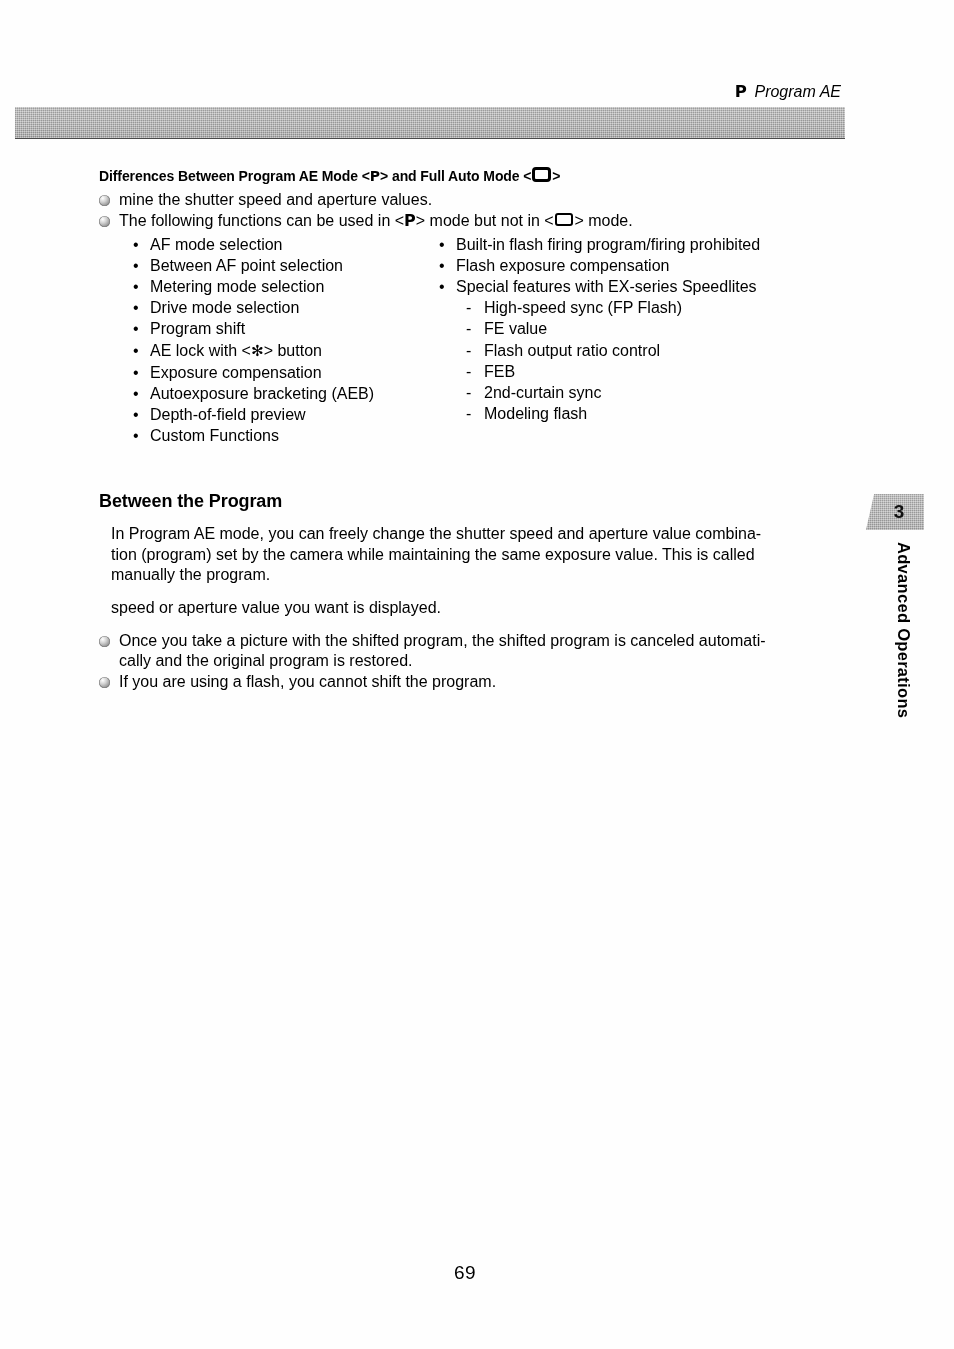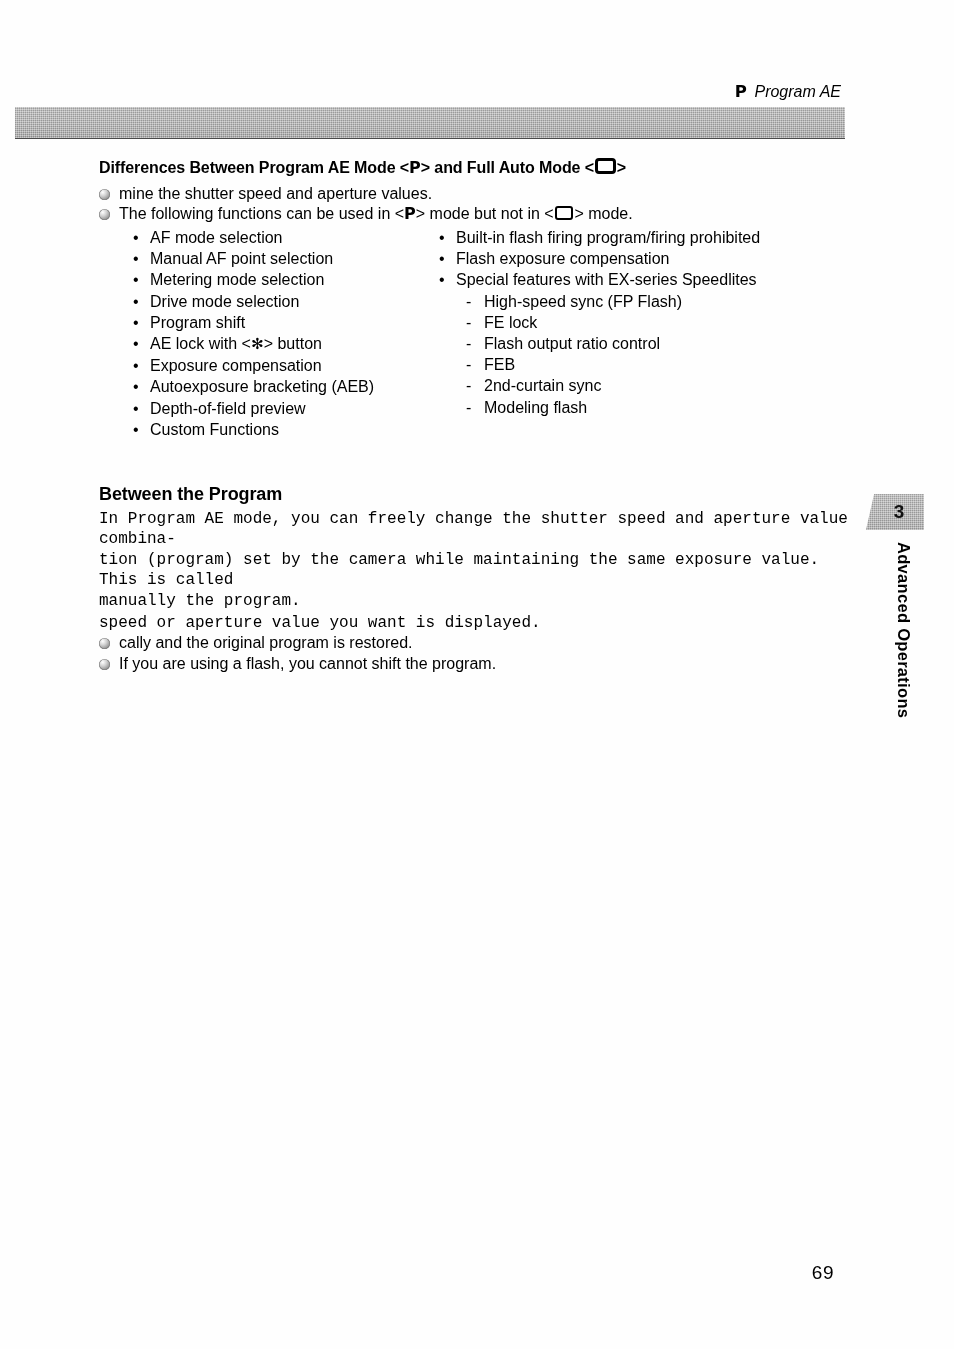--- a/index.html
+++ b/index.html
@@ -57,22 +57,22 @@
 
   
   .content {
     position: absolute;
     left: 99px;
     top: 154px;
     width: 760px;
   }
 
   h1.section-title {
-    margin: 4px 0 6px 0;
-    font-size: 16px;
+    margin: 13px 0 6px 0;
+    font-size: 14px;
     font-weight: bold;
     letter-spacing: -0.1px;
     white-space: nowrap;
     line-height: 1.15;
   }
 
   h2.sub-title {
     margin: 0 0 3px 0;
     font-size: 18px;
     font-weight: bold;
@@ -124,22 +124,21 @@
     width: 11px;
     height: 11px;
     border-radius: 50%;
     background:
       radial-gradient(circle at 34% 30%, #ffffff 0%, #d2d2d2 35%, #8f8f8f 75%, #6b6b6b 100%);
     box-shadow: inset 0 0 0 0.6px #7a7a7a;
   }
   .para {
     font-size: 16px;
     line-height: 20.6px;
-    margin: 0;
-    font-family: Liberation Mono, monospace;
+    margin: 12px;
   }
   .hang { display: block; }
 
   
   .cols {
     position: relative;
     margin-top: 2px;
     display: flex;
   }
   .col-left { width: 285px; flex: 0 0 285px; padding-left: 32px; }
@@ -221,23 +220,24 @@
     white-space: nowrap;
     padding-left: 11px;
   }
 
   
   .folio {
     position: absolute;
     left: 0;
     top: 1262px;
     width: 834px;
-    text-align: right;
+    text-align: center;
     font-size: 19px;
     letter-spacing: 0.5px;
+    padding-left: 48px;
   }
 </style>
 </head>
 <body>
 
 <div class="page">
 
   <div class="running-head">
     <span class="mode-p gl-p">P</span>
     <span class="rh-text">Program AE</span>
@@ -257,41 +257,41 @@
     <div class="bullet-row">
       <span class="dot"></span>
       <span class="hang"><span>The following functions can be used in &lt;</span><span class="gl-p">P</span><span>&gt; mode but not in &lt;</span><span class="gl-auto"></span><span>&gt; mode.</span></span>
     </div>
 
     <div class="cols">
 
       <div class="col-left">
         <ul class="dash-list">
           <li><span class="mk">•</span><span>AF mode selection</span></li>
-          <li><span class="mk">•</span><span>Manual AF point selection</span></li>
+          <li><span class="mk">•</span><span>Between AF point selection</span></li>
           <li><span class="mk">•</span><span>Metering mode selection</span></li>
           <li><span class="mk">•</span><span>Drive mode selection</span></li>
           <li><span class="mk">•</span><span>Program shift</span></li>
           <li><span class="mk">•</span><span>AE lock with &lt;</span><span class="gl-star">✻</span><span>&gt; button</span></li>
           <li><span class="mk">•</span><span>Exposure compensation</span></li>
           <li><span class="mk">•</span><span>Autoexposure bracketing (AEB)</span></li>
           <li><span class="mk">•</span><span>Depth-of-field preview</span></li>
           <li><span class="mk">•</span><span>Custom Functions</span></li>
         </ul>
       </div>
 
       <div class="col-right">
         <ul class="dash-list">
           <li><span class="mk">•</span><span>Built-in flash firing program/firing prohibited</span></li>
           <li><span class="mk">•</span><span>Flash exposure compensation</span></li>
           <li><span class="mk">•</span><span>Special features with EX-series Speedlites</span></li>
         </ul>
         <ul class="sub-list">
           <li><span class="mk">-</span><span>High-speed sync (FP Flash)</span></li>
-          <li><span class="mk">-</span><span>FE lock</span></li>
+          <li><span class="mk">-</span><span>FE value</span></li>
           <li><span class="mk">-</span><span>Flash output ratio control</span></li>
           <li><span class="mk">-</span><span>FEB</span></li>
           <li><span class="mk">-</span><span>2nd-curtain sync</span></li>
           <li><span class="mk">-</span><span>Modeling flash</span></li>
         </ul>
       </div>
 
     </div>
 
     <div class="block-gap"></div>
@@ -303,20 +303,21 @@
       <span class="hang">tion (program) set by the camera while maintaining the same exposure value. This is called</span>
       <span class="hang">manually the program.</span>
     </div>
 
     <div class="para para-block">
       <span class="hang">speed or aperture value you want is displayed.</span>
     </div>
 
     <div class="bullet-row">
       <span class="dot"></span>
+      <span class="hang">Once you take a picture with the shifted program, the shifted program is canceled automati-</span>
       <span class="hang">cally and the original program is restored.</span>
     </div>
 
     <div class="bullet-row">
       <span class="dot"></span>
       <span class="hang">If you are using a flash, you cannot shift the program.</span>
     </div>
 
   </div>
 

